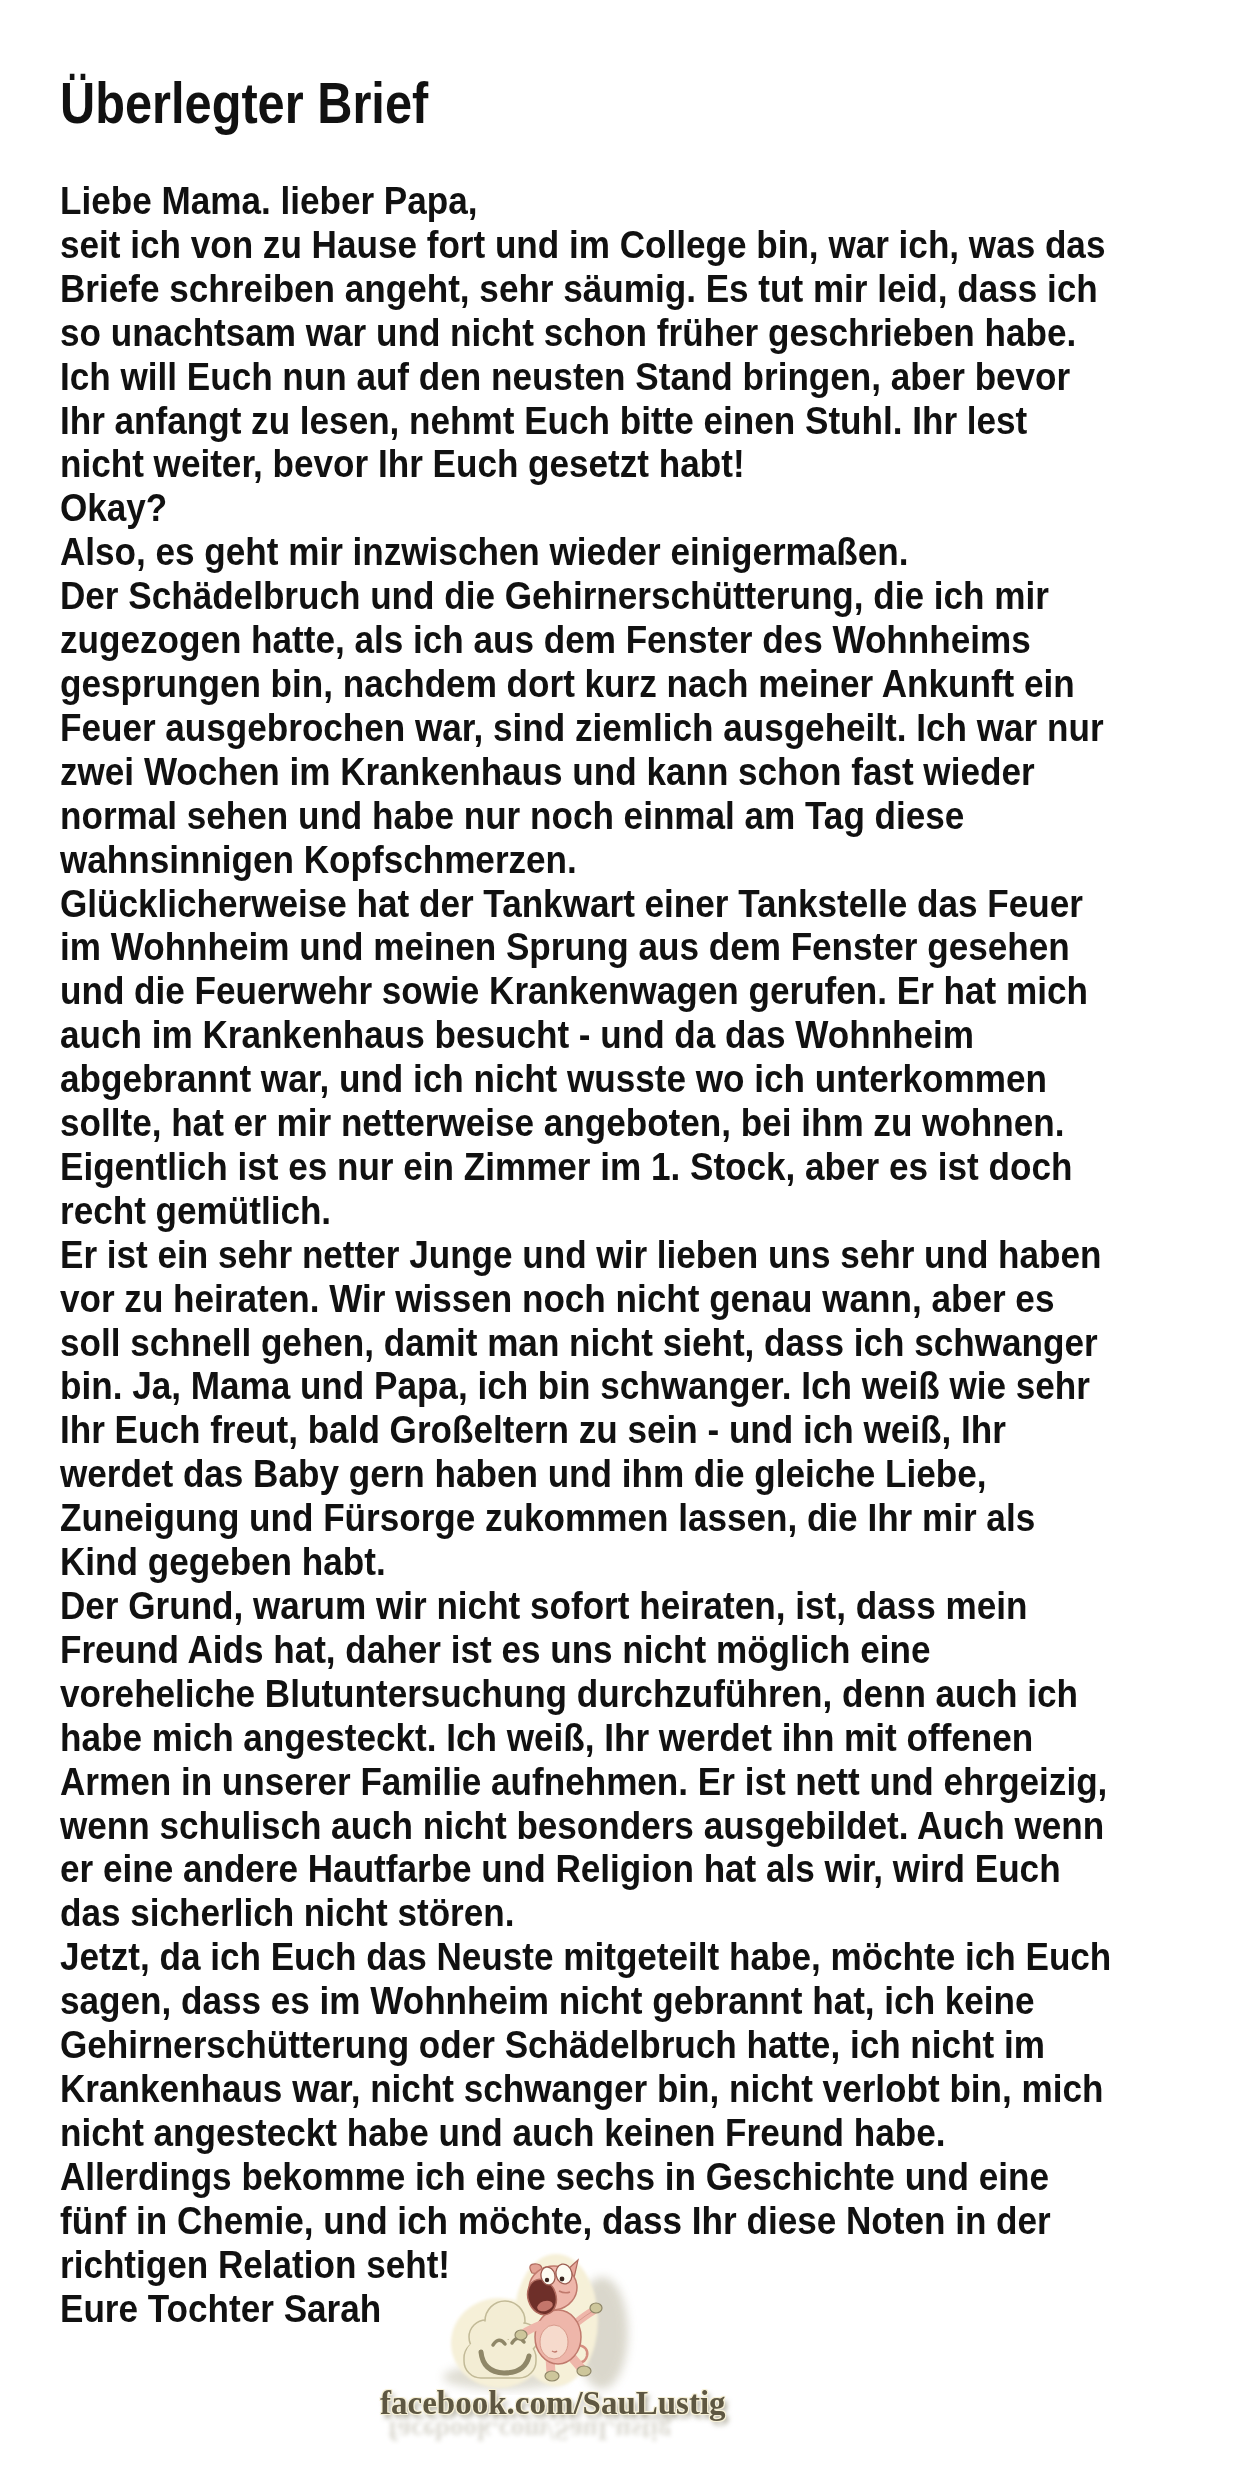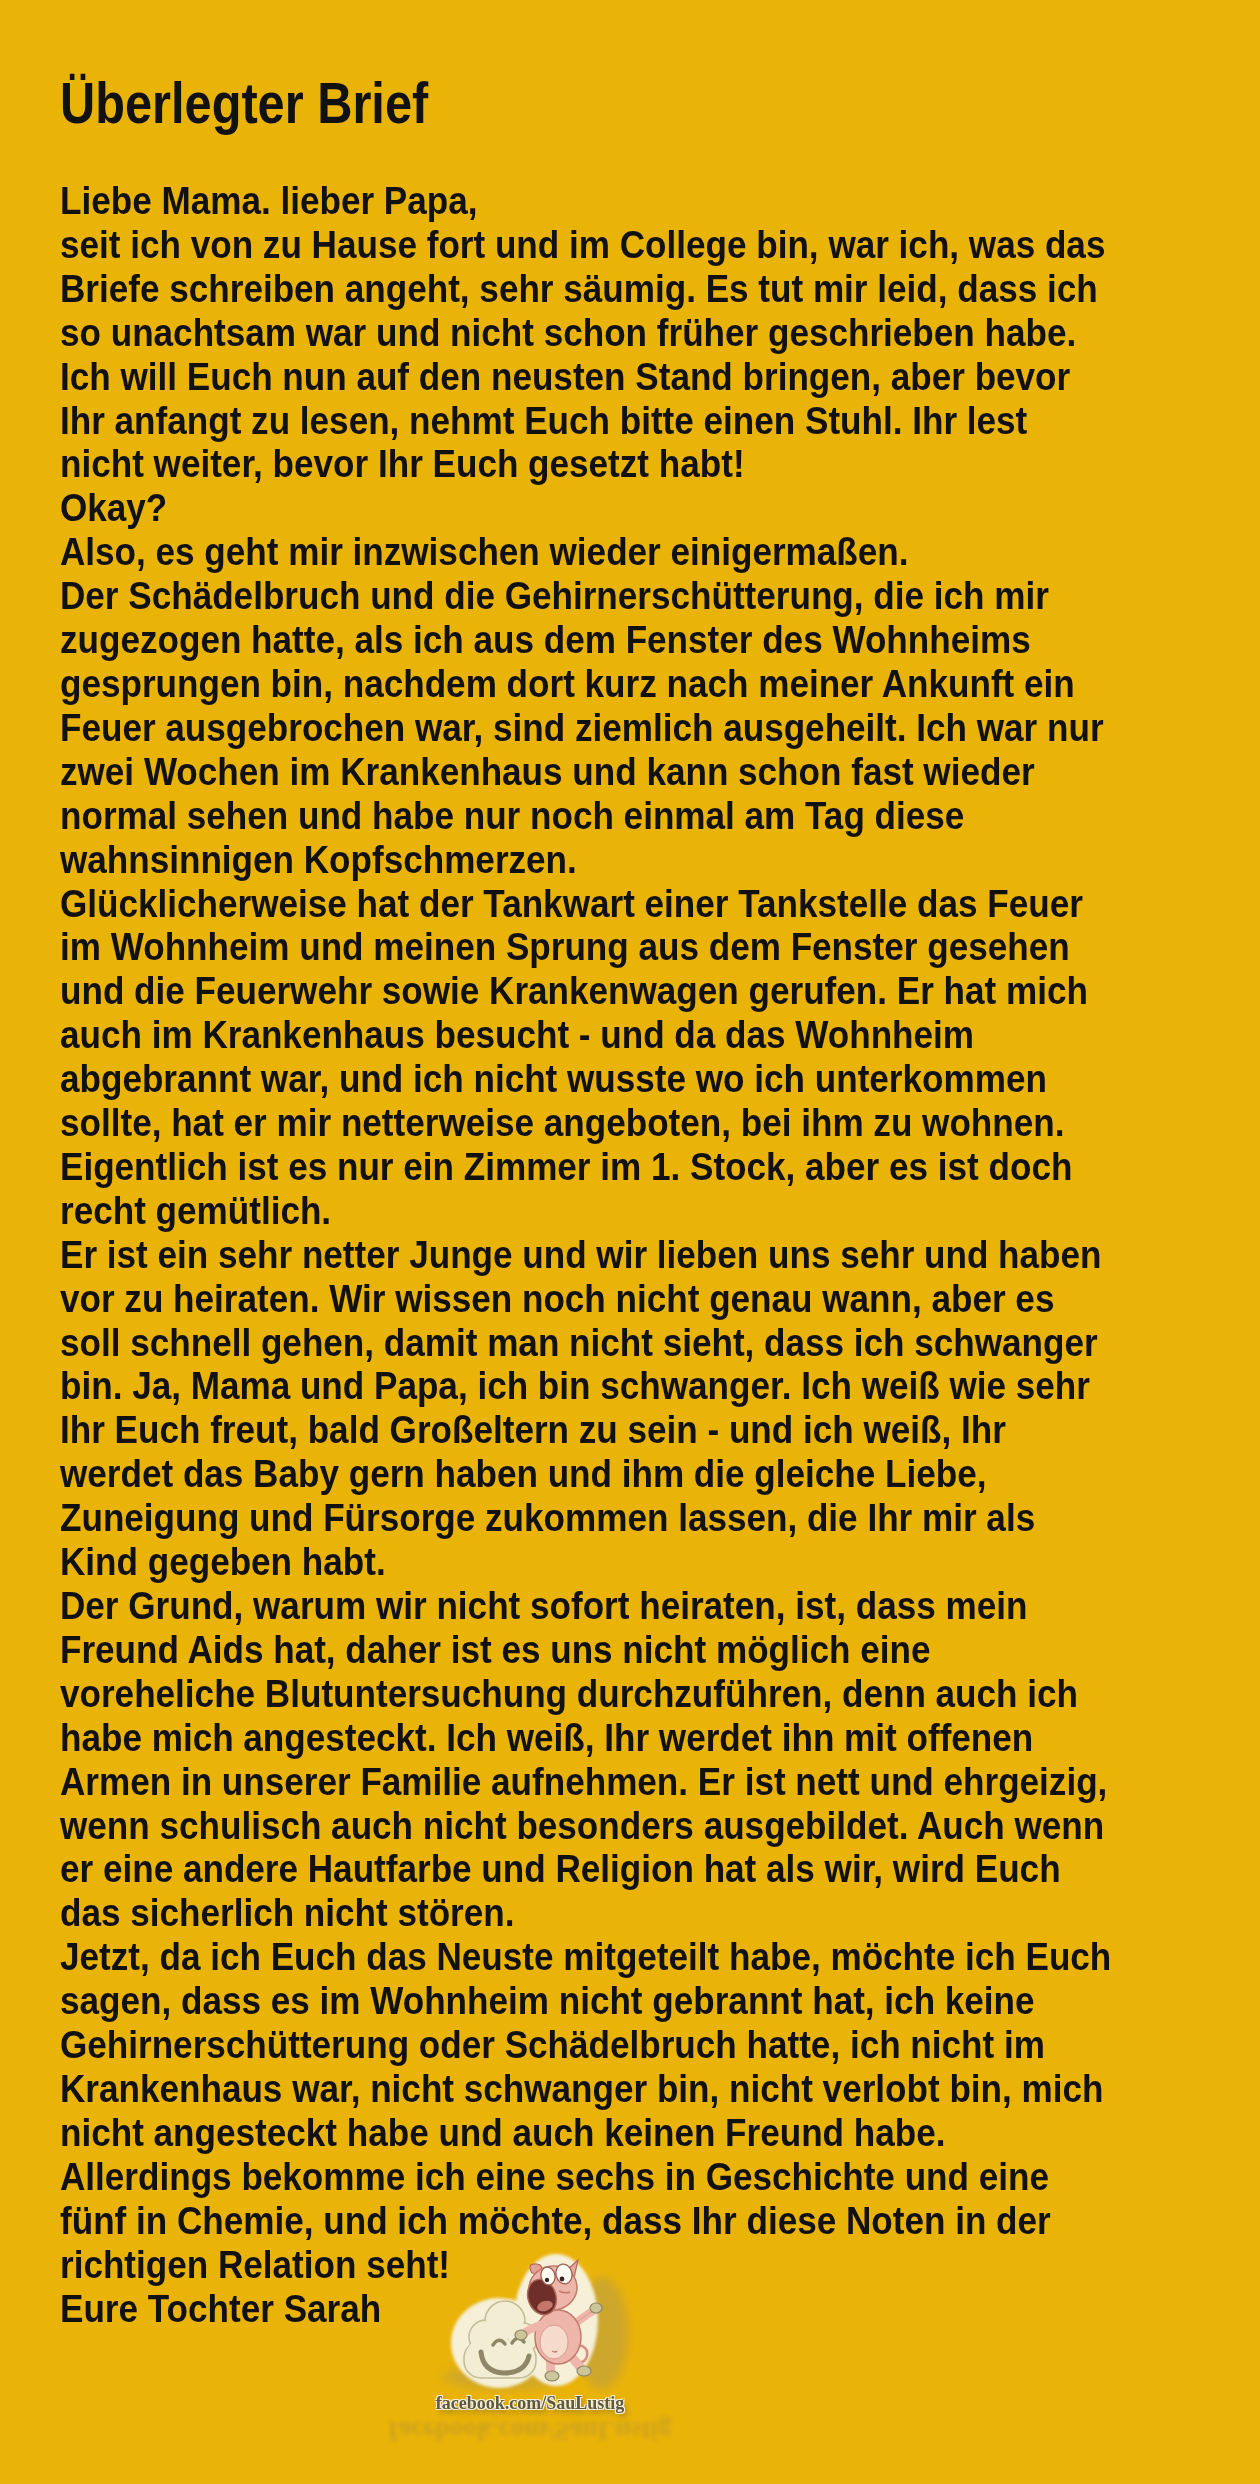--- a/index.html
+++ b/index.html
@@ -5,21 +5,21 @@
   html, body { margin: 0; padding: 0; }
   body {
     width: 1260px; height: 2484px;
     position: relative;
     background: #EDE3A8;
     font-family: "Liberation Sans", sans-serif;
     overflow: hidden;
   }
   .page {
     position: absolute; left: 0; top: 0; width: 1260px; height: 2484px;
-    background: #eab308;
+    background: #ffffff;
   }
   .title {
     position: absolute; left: 60px; top: 74px;
     margin: 0;
     font-size: 58px; line-height: 58px; font-weight: 700;
     color: #111111;
     transform: scaleX(0.84); transform-origin: 0 0;
     white-space: pre;
   }
   .body-text {
@@ -33,21 +33,21 @@
     position: absolute; left: 380px; top: 2245px; width: 340px; height: 235px;
   }
   .wm-art {
     position: absolute; left: 40px; top: 0; width: 260px; height: 150px;
   }
   .wm-text {
     position: absolute; left: 0; top: 143px; width: 300px;
     text-align: center;
     font-family: "Liberation Serif", serif;
     font-weight: 700;
-    font-size: 18px; line-height: 30px;
+    font-size: 33px; line-height: 30px;
     color: #5E5742;
     text-shadow:
       -1px -1px 0 #F7F1D8, 1px -1px 0 #F7F1D8,
       -1px 1px 0 #F7F1D8, 1px 1px 0 #F7F1D8,
       3px 4px 5px rgba(100, 92, 60, 0.55);
   }
   .wm-reflect {
     position: absolute; left: 0; top: 171px; width: 300px;
     text-align: center;
     font-family: "Liberation Serif", serif;

